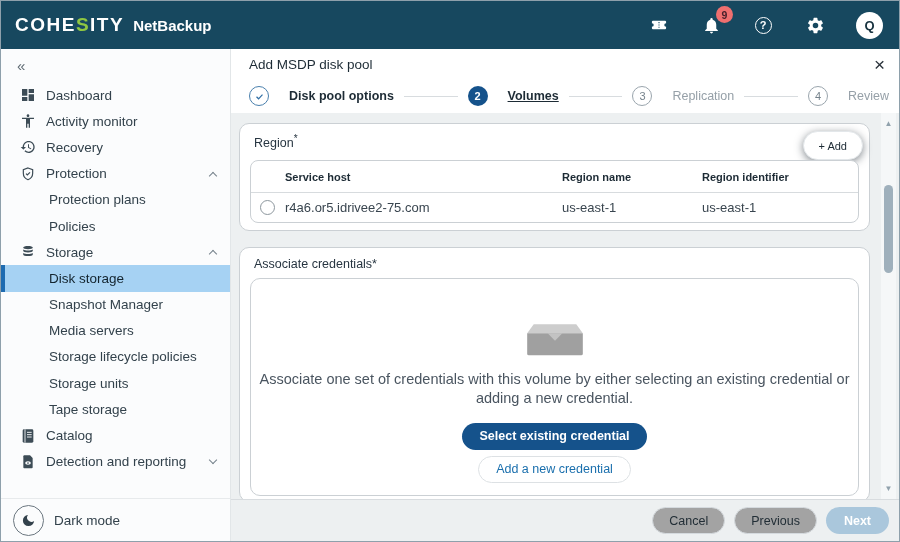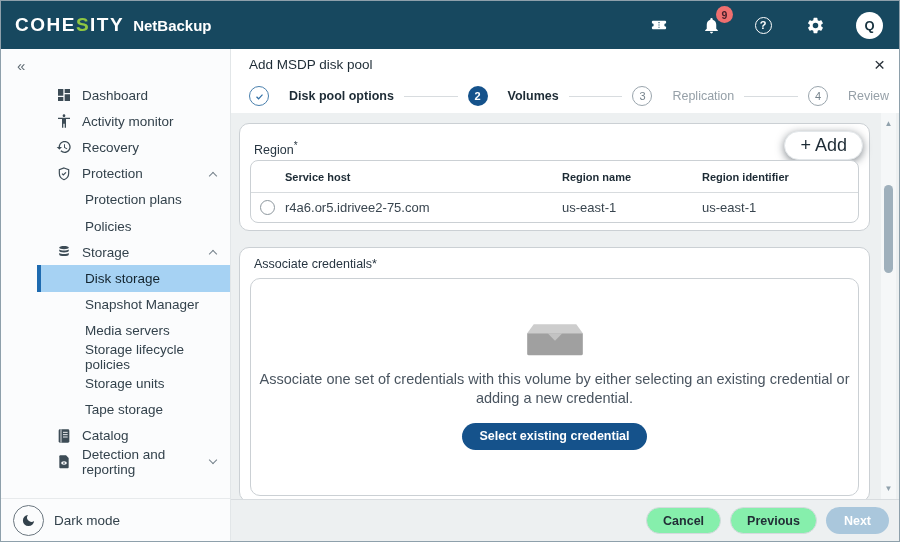--- a/index.html
+++ b/index.html
@@ -17,21 +17,21 @@
   .top-icon { width:22px; height:22px; color:#fff; display:flex; align-items:center; justify-content:center; cursor:pointer; }
   .bell-wrap { position:relative; }
   .badge { position:absolute; top:-8px; right:-11px; min-width:17px; height:17px; border-radius:50%; background:#ee6f6f; color:#47202a; font-size:10.5px; font-weight:bold; display:flex; align-items:center; justify-content:center; }
   .help-circle { width:17px; height:17px; border:1.5px solid #fff; border-radius:50%; color:#fff; font-size:11px; font-weight:bold; display:flex; align-items:center; justify-content:center; }
   .avatar { width:27px; height:27px; border-radius:50%; background:#fff; color:#17323f; font-size:13px; font-weight:bold; display:flex; align-items:center; justify-content:center; cursor:pointer; }
 
   
   .sidebar { position:absolute; top:48px; left:0; width:230px; bottom:0; background:#fbfcfd; border-right:1px solid #e2e6e8; display:flex; flex-direction:column; }
   .collapse-row { height:33px; display:flex; align-items:center; padding:0 16px; }
   .collapse-glyph { color:#5f6b73; font-size:15px; cursor:pointer; }
-  .nav { flex:1; overflow:hidden;padding-left:36px; }
+  .nav { flex:1; overflow:hidden; }
   .nav-item { height:26.2px; display:flex; align-items:center; padding:0 14px 0 18px; font-size:13.5px; color:#33424c; cursor:pointer; }
   .nav-icon { width:17px; height:17px; margin-right:10px; color:#3d4c56; display:flex; align-items:center; justify-content:center; flex:0 0 17px; }
   .nav-icon svg { width:16px; height:16px; }
   .lvl2 { padding-left:48px; }
   .nav-item.selected { background:#a6d2f3; border-left:4px solid #1e6bb0; padding-left:44px; color:#13242e; }
   .chev { margin-left:auto; display:flex; align-items:center; }
   .chev i { display:block; width:6px; height:6px; border-right:1.6px solid #75828b; border-bottom:1.6px solid #75828b; }
   .chev.up i { transform:rotate(-135deg); margin-top:4px; }
   .chev.down i { transform:rotate(45deg); margin-top:-3px; }
   .sidebar-footer { height:43px; border-top:1px solid #e7eaec; display:flex; align-items:center; gap:10px; padding:0 12px; cursor:pointer; }
@@ -47,30 +47,30 @@
 
   .stepper { height:34px; display:flex; align-items:center; padding:0 10px 0 18px; }
   .step { display:flex; align-items:center; gap:20px; white-space:nowrap; }
   .step-circle { width:20px; height:20px; border-radius:50%; display:flex; align-items:center; justify-content:center; font-size:11px; }
   .step.completed .step-circle { border:1.5px solid #4a80ad; color:#2e6da4; }
   .step.completed .step-circle svg { width:11px; height:11px; }
   .step.active .step-circle { background:#15528b; color:#fff; font-weight:bold; }
   .step.upcoming .step-circle { border:1px solid #9aa5ad; color:#75828b; }
   .step-label { font-size:12.5px; }
   .step.completed .step-label { color:#1d2b35; font-weight:bold; }
-  .step.active .step-label { color:#1d2b35; font-weight:bold; }
+  .step.active .step-label { color:#1d2b35; font-weight:bold;text-decoration:underline; }
   .step.upcoming .step-label { color:#96a0a8; }
   .connector { flex:1; height:1px; background:#d8dcdf; margin:0 10px; min-width:20px; }
 
   .content { position:absolute; top:64px; bottom:42px; left:0; right:0; background:#edf0f1; padding:10px 29px 0 8px; }
   .card { background:#fff; border:1px solid #cbd0d4; border-radius:10px; position:relative; }
-  .region-card { height:108px; padding:16px 14px; margin-bottom:16px; }
+  .region-card { height:108px; padding:9px 14px; margin-bottom:16px; }
   .card-label { font-size:12.5px; color:#273541; }
   .card-label sup { font-size:10px; }
-  .add-btn { position:absolute; top:7px; right:6px; height:29px; padding:0 15px; border-radius:15px; background:#fff; border:1px solid #e3e7ea; font-size:18px; color:#1d2b35; box-shadow:0 2px 9px rgba(30,40,50,.55); cursor:pointer; font-family:inherit; }
+  .add-btn { position:absolute; top:7px; right:6px; height:29px; padding:0 15px; border-radius:15px; background:#fff; border:1px solid #e3e7ea; font-size:11px; color:#1d2b35; box-shadow:0 2px 9px rgba(30,40,50,.55); cursor:pointer; font-family:inherit; }
 
   .table { position:absolute; left:10px; right:10px; top:36px; border:1px solid #cbd0d4; border-radius:8px; background:#fff; overflow:hidden; }
   .thead { display:flex; height:32px; align-items:center; border-bottom:1px solid #d7dbde; font-weight:bold; font-size:11px; color:#1d2b35; }
   .trow { display:flex; height:29px; align-items:center; font-size:13px; color:#39454f; }
   .col1 { flex:1; display:flex; align-items:center; padding-left:9px; gap:10px; }
   .col1.head { padding-left:34px; }
   .col2 { width:140px; }
   .col3 { width:156px; }
   .radio { width:15px; height:15px; border:1.5px solid #8d979e; border-radius:50%; background:#fff; flex:0 0 15px; cursor:pointer; }
 
@@ -81,21 +81,21 @@
   .btn-primary { margin-top:15px; height:27px; padding:0 17px; border-radius:14px; background:#15528b; color:#fff; font-weight:bold; font-size:12.5px; border:none; cursor:pointer; font-family:inherit; }
   .btn-secondary { margin-top:6px; height:27px; padding:0 17px; border-radius:14px; background:#fff; color:#1a6fad; font-size:12.5px; border:1px solid #dde1e4; cursor:pointer; font-family:inherit; }
 
   .scrollbar { position:absolute; right:3px; top:64px; bottom:42px; width:15px; background:#f5f7f8; }
   .scroll-arrow { position:absolute; left:0; right:0; text-align:center; font-size:8px; color:#90a1ac; cursor:pointer; }
   .scroll-arrow.up { top:6px; }
   .scroll-arrow.down { bottom:6px; }
   .scroll-thumb { position:absolute; left:3px; width:9px; top:72px; height:88px; border-radius:5px; background:#9fb0bc; cursor:pointer; }
 
   .footer { position:absolute; bottom:0; left:0; right:0; height:42px; background:#edf0f1; border-top:1px solid #d8dcdf; display:flex; align-items:center; justify-content:flex-end; gap:9px; padding:0 10px; }
-  .btn-outline { height:27px; padding:0 16px; border-radius:14px; background:#86efac; border:1px solid #d5dade; font-size:12.5px; color:#222e36; cursor:pointer; font-family:inherit;font-weight:bold; }
+  .btn-outline { height:27px; padding:0 16px; border-radius:14px; background:#a3a3a3; border:1px solid #d5dade; font-size:12.5px; color:#222e36; cursor:pointer; font-family:inherit; }
   .btn-disabled { height:27px; padding:0 18px; border-radius:14px; background:#aac7dc; color:#fff; font-size:12.5px; font-weight:bold; border:none; font-family:inherit; }
 </style>
 </head>
 <body>
 
 <div class="app">
 
   <div class="topbar">
     <div class="brand">
       <span class="brand-main"><span>COHE</span><span class="accent">S</span><span>ITY</span></span>
@@ -315,20 +315,21 @@
       <div class="card cred-card">
         <div class="card-label">Associate credentials*</div>
         <div class="cred-inner">
           <svg class="tray" width="66" height="36" viewBox="0 0 80 44">
             <polygon points="14,4 66,4 74,15 6,15" fill="#cdcdcd"></polygon>
             <path d="M6 15h68v25a2 2 0 0 1-2 2H8a2 2 0 0 1-2-2z" fill="#a0a0a0"></path>
             <polygon points="31,15 40,24 49,15" fill="#c3c3c3"></polygon>
           </svg>
           <div class="cred-msg">Associate one set of credentials with this volume by either selecting an existing credential or adding a new credential.</div>
           <button class="btn-primary">Select existing credential</button>
+          <button class="btn-secondary">Add a new credential</button>
         </div>
       </div>
 
     </div>
 
     <div class="scrollbar">
       <span class="scroll-arrow up">▲</span>
       <span class="scroll-thumb"></span>
       <span class="scroll-arrow down">▼</span>
     </div>

